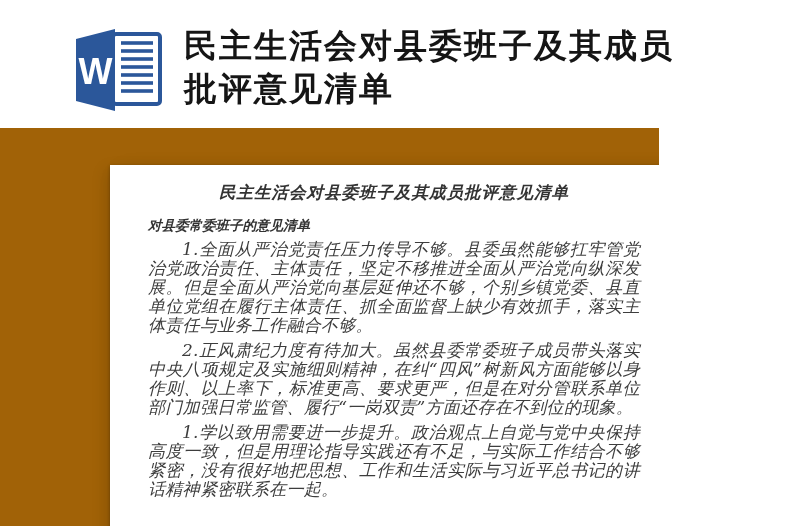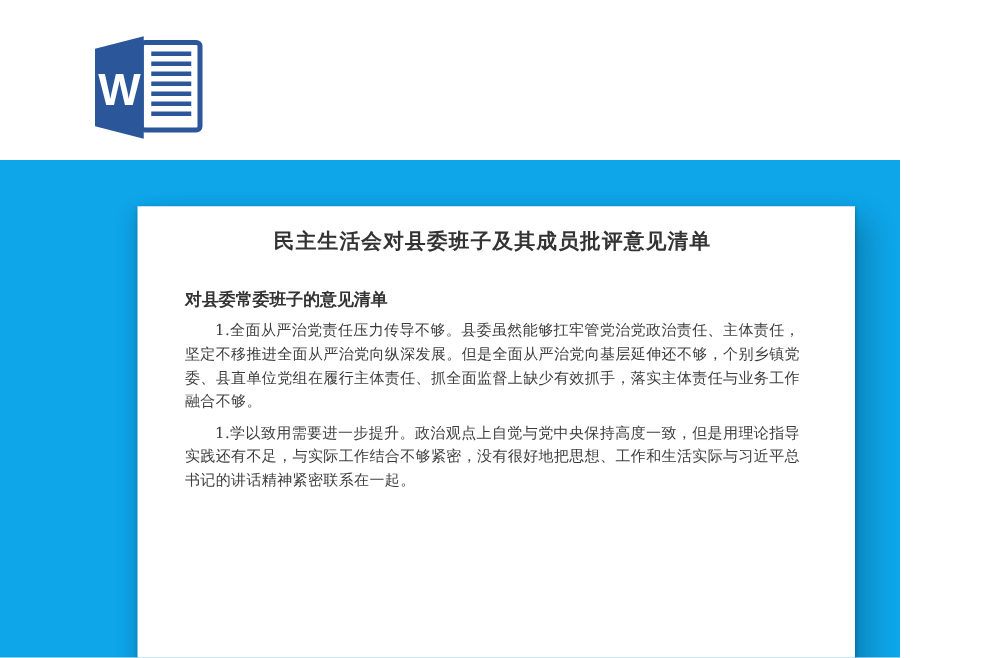--- a/index.html
+++ b/index.html
@@ -33,24 +33,25 @@
     font-size: 33px;
     line-height: 43px;
     font-weight: 700;
     letter-spacing: 2px;
     color: #151515;
     font-family: "Liberation Sans", sans-serif;
   }
   .viewer {
     position: absolute;
     top: 128px; left: 0;
-    width: 720px;
+    width: 659px;
     height: 398px;
-    background: #0ea5e9;
+    background: #a16207;
     overflow: hidden;
+    font-style: italic;
   }
   .doc-page {
     position: absolute;
     left: 110px;
     top: 37px;
     width: 574px;
     height: 640px;
     background: #ffffff;
     box-shadow:
       0 1px 3px rgba(0,0,0,0.30),
@@ -66,25 +67,25 @@
     font-size: 16.5px;
     font-weight: 700;
     letter-spacing: 1px;
     line-height: 21px;
     color: #333333;
   }
   .doc-h {
     font-size: 13.5px;
     font-weight: 700;
     line-height: 18px;
-    margin: 28px 0 0;
+    margin: 13px 0 0;
     color: #333333;
   }
   .doc-p {
-    font-size: 12px;
+    font-size: 17px;
     line-height: 19px;
     margin: 6px 0 0;
     text-indent: 2em;
     text-align: justify;
     letter-spacing: 0.3px;
   }
 </style>
 </head>
 <body>
 
@@ -96,23 +97,25 @@
       <line x1="45" y1="23" x2="77" y2="23"></line>
       <line x1="45" y1="31" x2="77" y2="31"></line>
       <line x1="45" y1="39" x2="77" y2="39"></line>
       <line x1="45" y1="47" x2="77" y2="47"></line>
       <line x1="45" y1="55" x2="77" y2="55"></line>
       <line x1="45" y1="63" x2="77" y2="63"></line>
     </g>
     <polygon points="0,11 39,1 39,83 0,73" fill="#2b579a"></polygon>
     <text x="19.5" y="56" text-anchor="middle" font-family="Liberation Sans, sans-serif" font-size="36" font-weight="700" fill="#ffffff">W</text>
   </svg>
+  <h1 class="page-title"><span>民主生活会对县委班子及其成员</span><br><span>批评意见清单</span></h1>
 </div>
 
 <div class="viewer">
   <div class="doc-page">
     <div class="doc-title">民主生活会对县委班子及其成员批评意见清单</div>
     <div class="doc-h">对县委常委班子的意见清单</div>
     <p class="doc-p">1.全面从严治党责任压力传导不够。县委虽然能够扛牢管党治党政治责任、主体责任，坚定不移推进全面从严治党向纵深发展。但是全面从严治党向基层延伸还不够，个别乡镇党委、县直单位党组在履行主体责任、抓全面监督上缺少有效抓手，落实主体责任与业务工作融合不够。</p>
+    <p class="doc-p">2.正风肃纪力度有待加大。虽然县委常委班子成员带头落实中央八项规定及实施细则精神，在纠“四风”树新风方面能够以身作则、以上率下，标准更高、要求更严，但是在对分管联系单位部门加强日常监管、履行“一岗双责”方面还存在不到位的现象。</p>
     <p class="doc-p">1.学以致用需要进一步提升。政治观点上自觉与党中央保持高度一致，但是用理论指导实践还有不足，与实际工作结合不够紧密，没有很好地把思想、工作和生活实际与习近平总书记的讲话精神紧密联系在一起。</p>
 
   </div>
 </div>
 
 </body></html>

